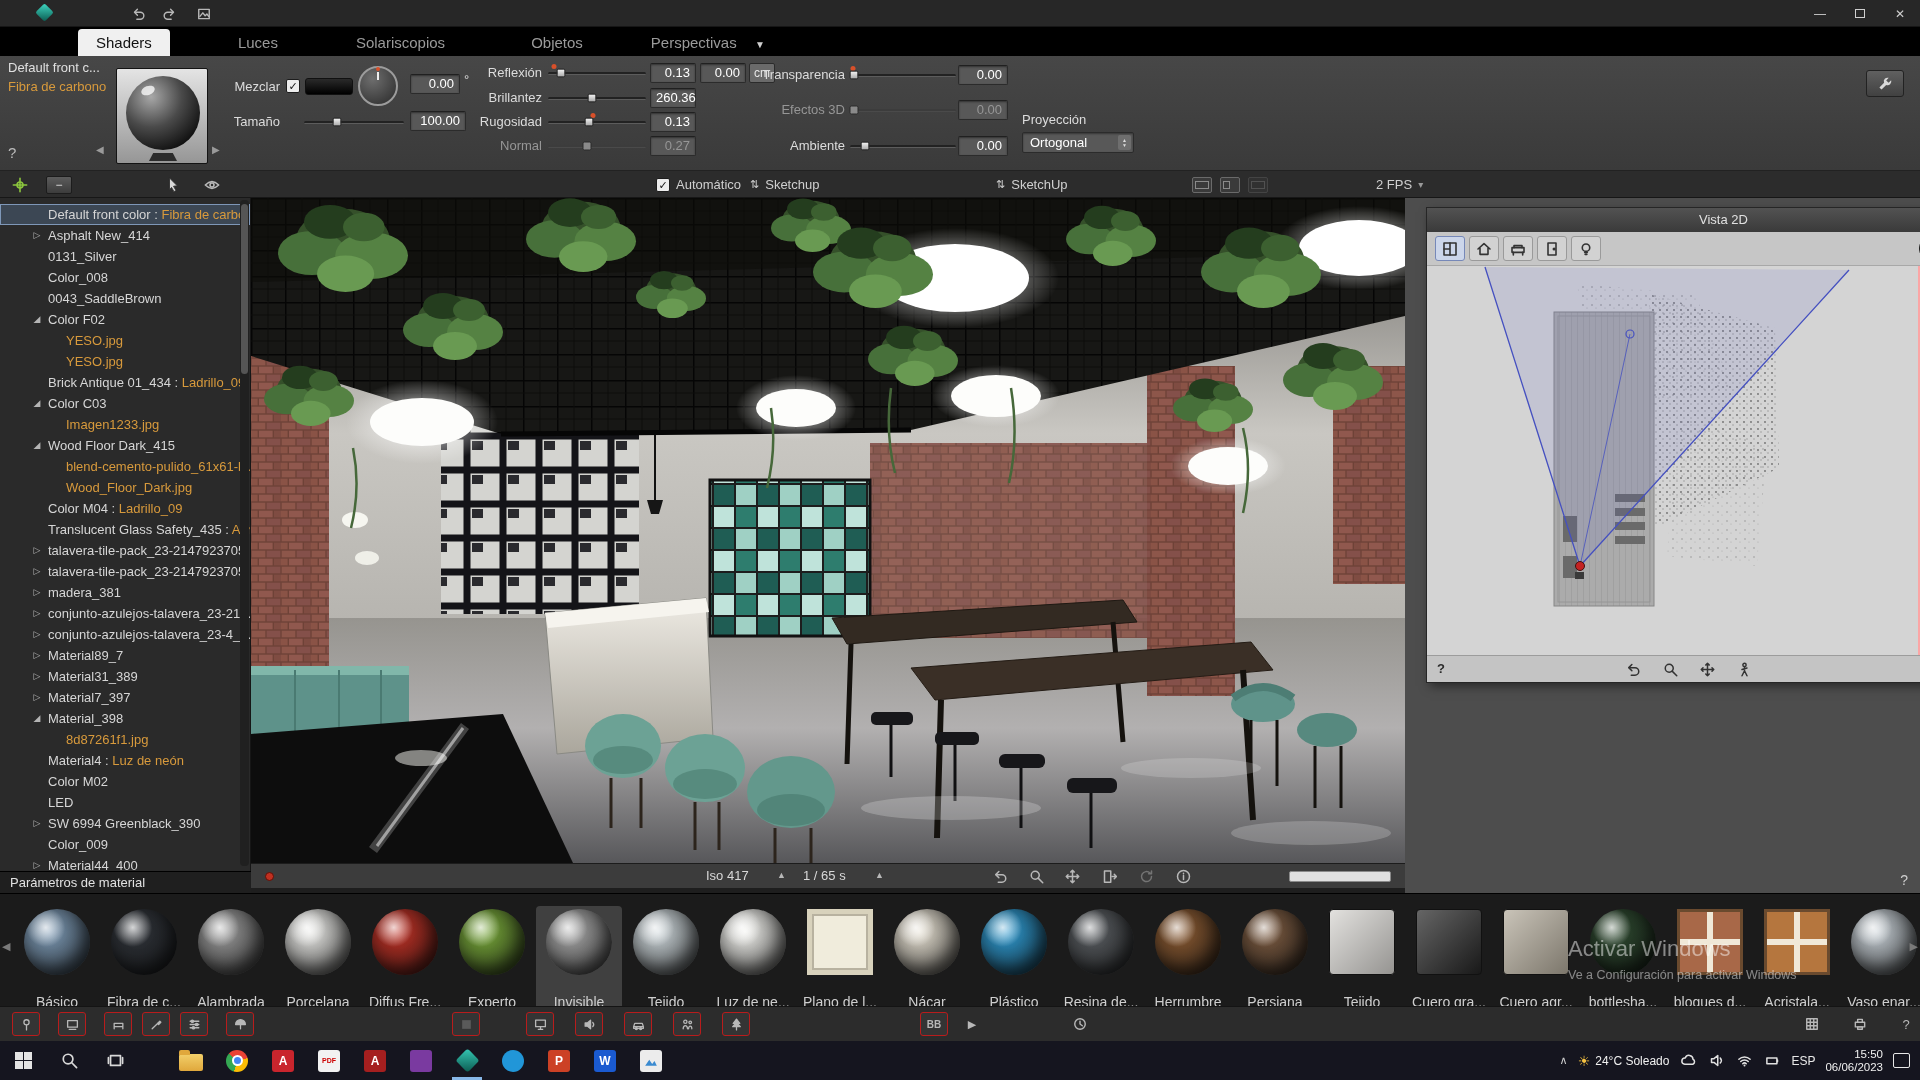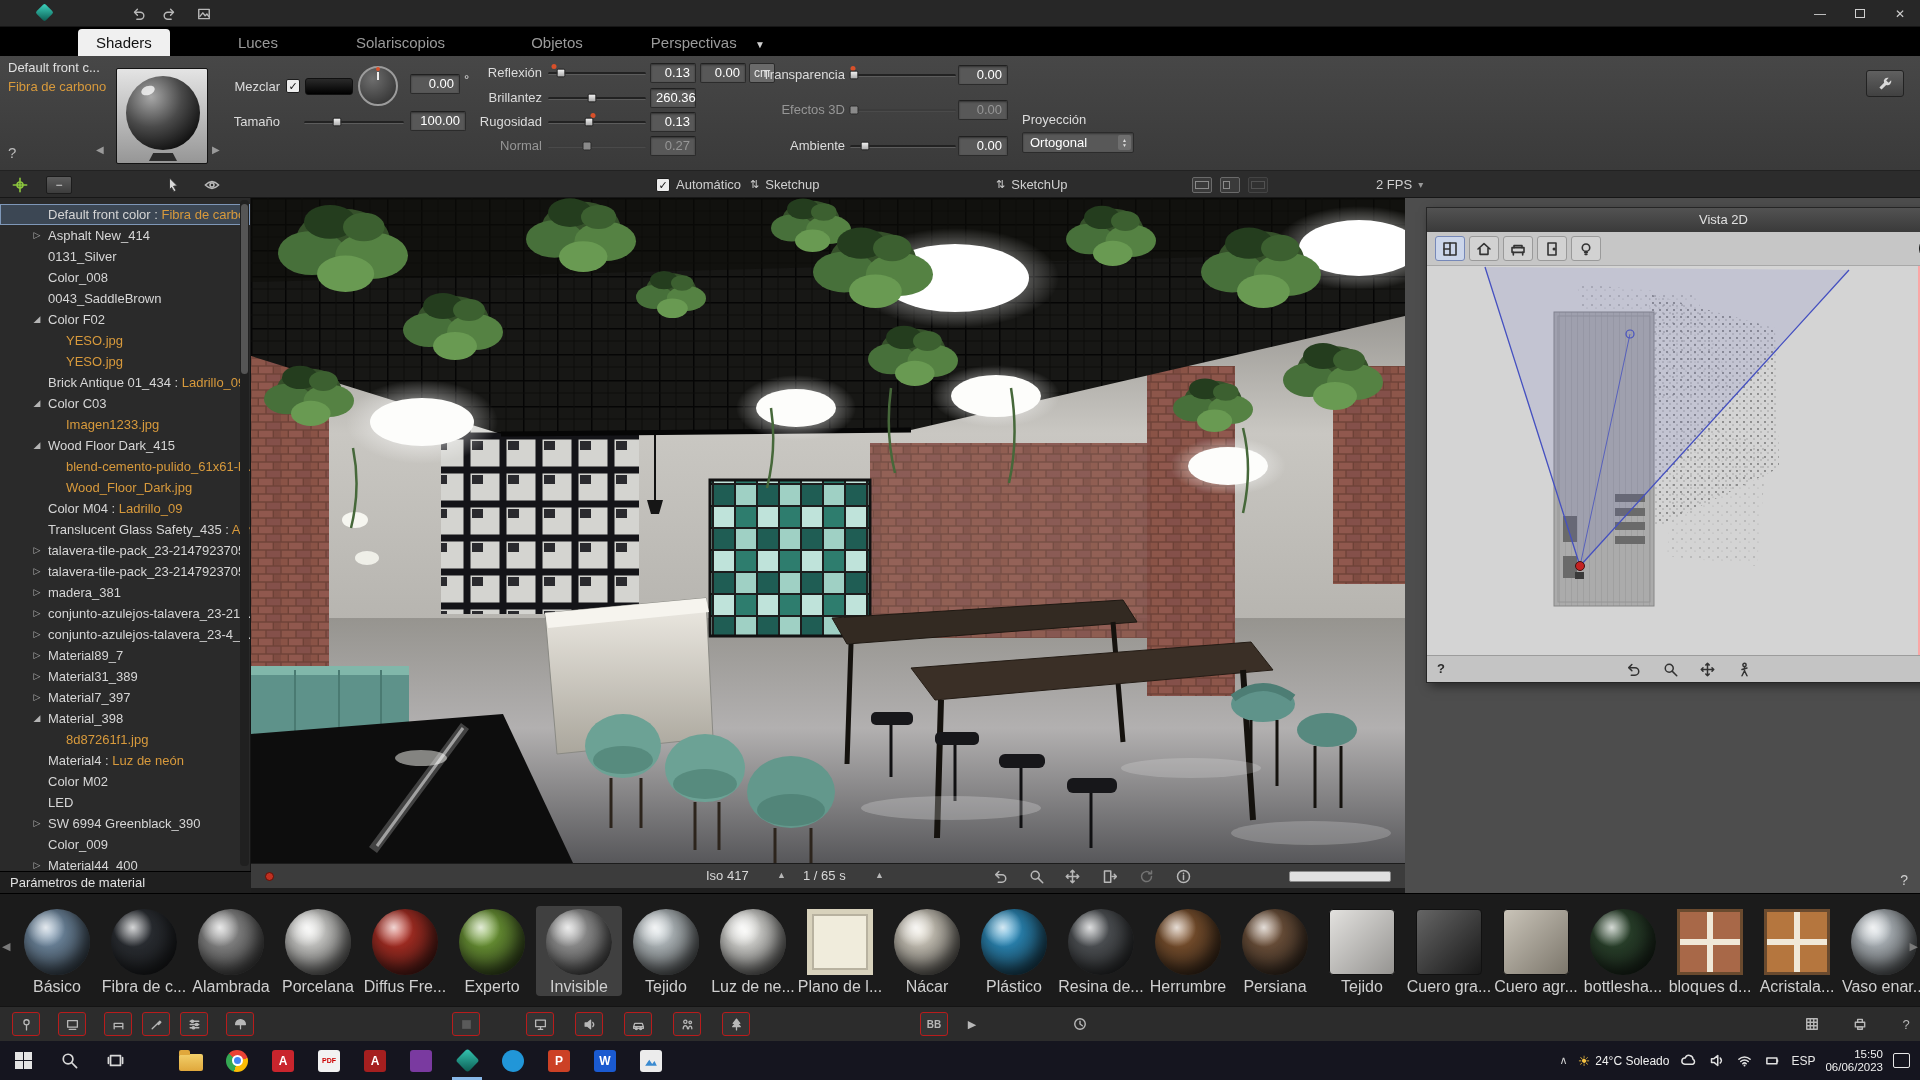--- a/index.html
+++ b/index.html
@@ -115,21 +115,21 @@
   #v2d-body{position:absolute;left:0;top:58px;width:491px;height:389px}
   #v2d-bottom{position:absolute;left:0;bottom:0;width:100%;height:27px;background:#c4c4c4;border-top:1px solid #9c9c9c;color:#2c2c2c}
   .v2d-bic{position:absolute;top:4px;width:20px;height:19px;display:flex;align-items:center;justify-content:center}
 
   
   #catalog{left:0;top:893px;width:1920px;height:113px;background:#1b1b1b;border-top:1px solid #000;
     display:flex;align-items:flex-start;padding:12px 10px 0 14px;gap:1px}
   .cat-item{width:86px;flex:0 0 86px;text-align:center;border-radius:4px;padding-top:3px}
   .cat-item.sel{background:#404040}
   .cat-thumb{width:66px;height:66px;margin:0 auto}
-  .cat-label{margin-top:3px;font-size:16px;color:#cfcfcf;white-space:nowrap;overflow:hidden}
+  .cat-label{margin-top:19px;font-size:14px;color:#cfcfcf;white-space:nowrap;overflow:hidden}
   .cat-nav{position:absolute;top:940px;color:#7a7a7a;font-size:11px}
 
   
   #mediarow{left:0;top:1006px;width:1920px;height:35px;background:#2c2c2c;border-top:1px solid #141414}
   .mbtn{position:absolute;top:5px;width:28px;height:24px;border-radius:3px;display:flex;align-items:center;
     justify-content:center;color:#b8b8b8;background:#343434;border:1px solid #b91c1c}
   .mbtn.flat{background:none;border:none}
 
   
   #taskbar{left:0;top:1041px;width:1920px;height:39px;background:#15151f;display:flex;align-items:center}
@@ -1010,14 +1010,18 @@
         </svg>
       </span>
     <span style="font-size:12px">ESP</span>
     <span id="tb-clock">
       <div>15:50</div>
       <div>06/06/2023</div>
       </span>
     <span id="notif"></span>
   </div>
 
+  <div id="watermark" class="ab">
+    <div class="l1">Activar Windows</div>
+    <div class="l2">Ve a Configuración para activar Windows</div>
+  </div>
 
 </div>
 
 </body></html>

